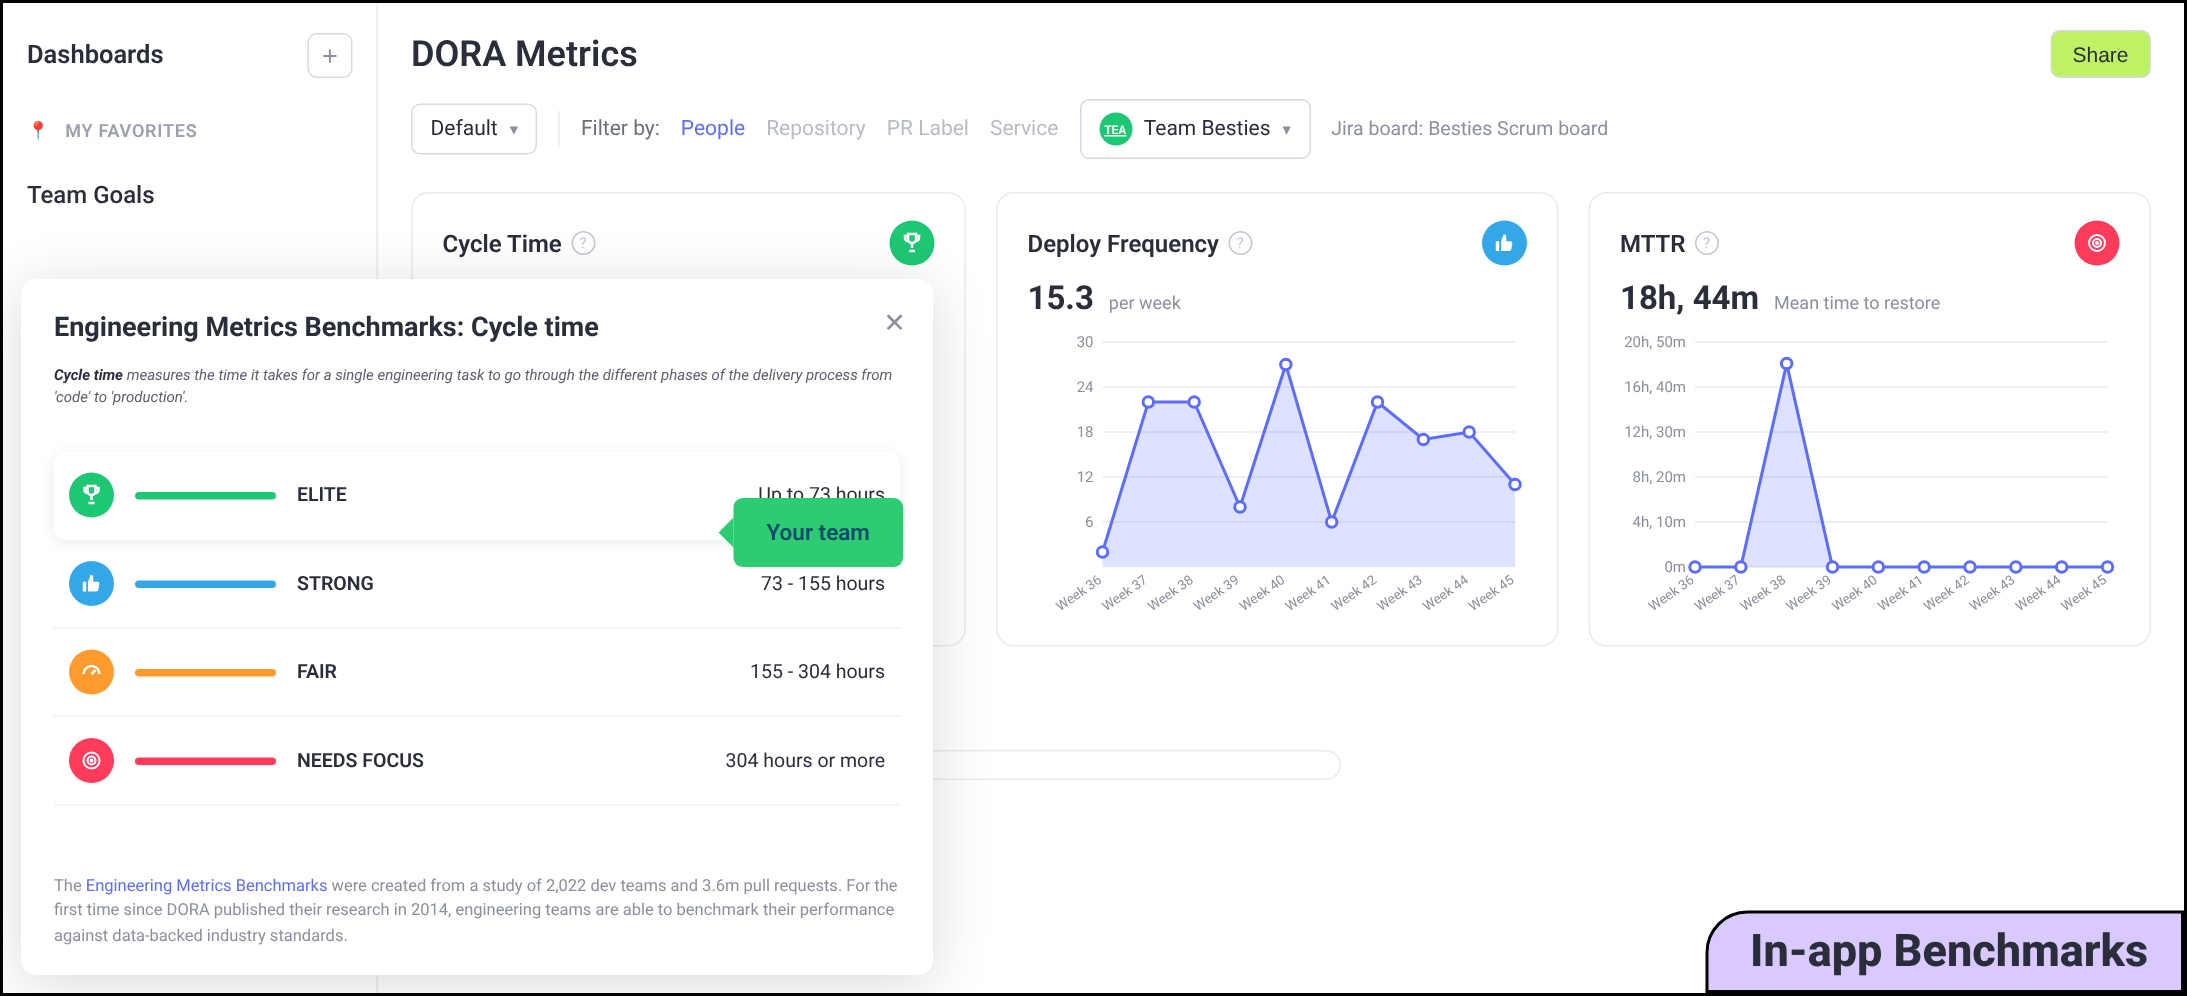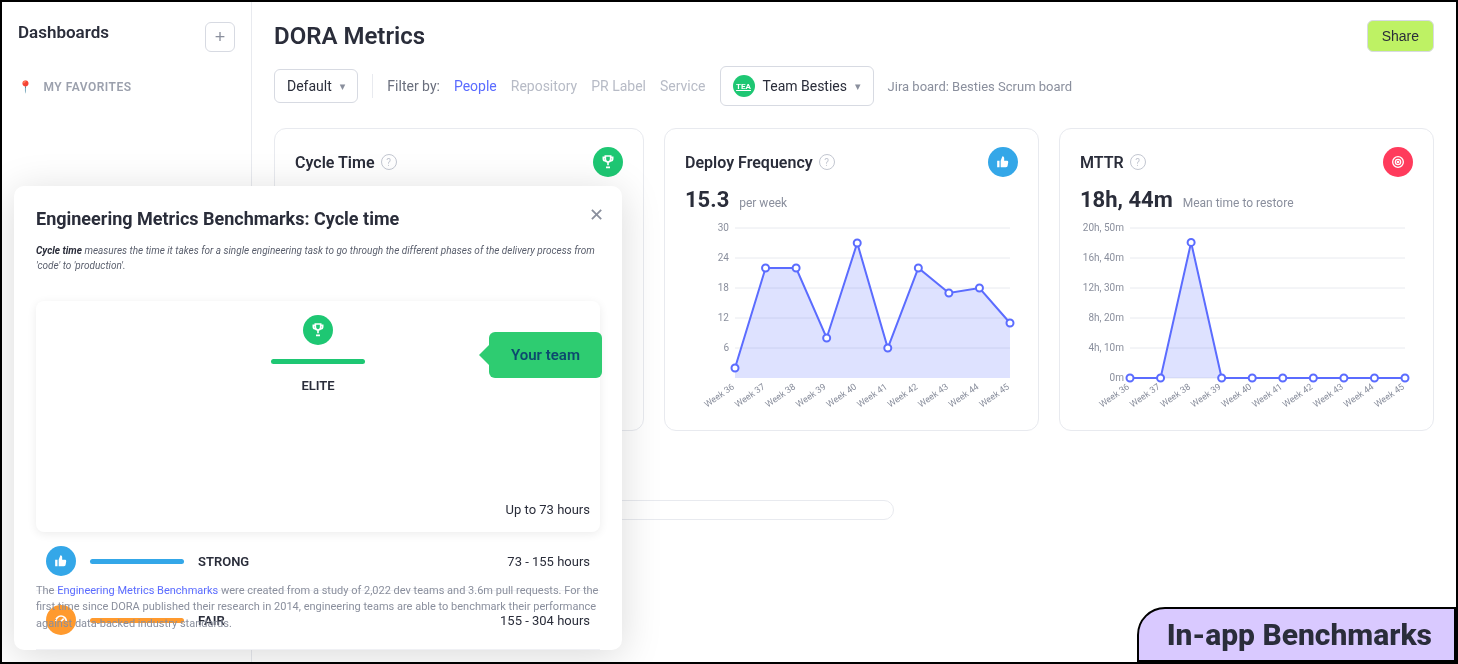--- a/index.html
+++ b/index.html
@@ -1,19 +1,19 @@
 <!DOCTYPE html>
 <html><head>
 <meta charset="utf-8">
 <style>
 * { box-sizing: border-box; margin: 0; padding: 0; }
 body { font-family: -apple-system, BlinkMacSystemFont, "Segoe UI", Roboto, sans-serif; background: #fff; color: #2a2d3a; width: 1458px; height: 664px; position: relative; overflow: hidden; }
 .app { display: flex; height: 100%; border: 2px solid #000; }
 .sidebar { width: 250px; border-right: 1px solid #e8eaef; padding: 20px 16px; }
-.sidebar-head { display: flex; justify-content: space-between; align-items: flex-start; margin-bottom: 28px; }
+.sidebar-head { display: flex; justify-content: space-between; align-items: center; margin-bottom: 28px; }
 .sidebar-title { font-size: 17px; font-weight: 600; }
 .add-btn { width: 30px; height: 30px; border: 1px solid #d7dae2; border-radius: 6px; background: #fff; display: flex; align-items: center; justify-content: center; color: #8a8f9d; cursor: pointer; font-size: 18px; }
 .fav-row { display: flex; align-items: center; gap: 10px; color: #9ba0ad; font-size: 12px; font-weight: 600; letter-spacing: .5px; margin-bottom: 26px; }
 .team-goals { font-size: 16px; font-weight: 500; color: #2a2d3a; }
 .main { flex: 1; padding: 18px 22px; position: relative; }
 .top-row { display: flex; justify-content: space-between; align-items: center; margin-bottom: 14px; }
 .page-title { font-size: 24px; font-weight: 600; }
 .share-btn { border: 1px solid #d7dae2; background: #bef264; padding: 7px 14px; border-radius: 6px; font-size: 14px; cursor: pointer; color: #2a2d3a; }
 .filter-row { display: flex; align-items: center; gap: 14px; margin-bottom: 22px; font-size: 14px; }
 .date-box, .default-box, .team-box { border: 1px solid #d7dae2; border-radius: 6px; padding: 8px 12px; display: flex; align-items: center; gap: 8px; cursor: pointer; }
@@ -47,21 +47,21 @@
 .line { fill: none; stroke: #5b6cff; stroke-width: 2; }
 .pt { fill: #fff; stroke: #5b6cff; stroke-width: 2; }
 
 
 .modal { position: absolute; left: 14px; top: 186px; width: 608px; height: 464px; background: #fff; border-radius: 10px; box-shadow: 0 6px 40px rgba(0,0,0,.15); padding: 22px 22px 18px; z-index: 50; }
 .modal-title { font-size: 18px; font-weight: 700; margin-bottom: 14px; padding-right: 30px; }
 .modal-close { position: absolute; top: 18px; right: 18px; color: #8a8f9d; cursor: pointer; font-size: 18px; }
 .modal-desc { font-size: 10px; color: #5a5f6d; line-height: 1.5; margin-bottom: 28px; font-style: italic; }
 .modal-desc b { color: #2a2d3a; }
 .bench-row { display: flex; align-items: center; padding: 14px 10px; border-bottom: 1px solid #f0f1f5; gap: 14px; position: relative; }
-.bench-row.active { background: #fff; box-shadow: 0 2px 10px rgba(0,0,0,.08); border-radius: 8px; border-bottom: 1px solid transparent; flex-direction: column; }
+.bench-row.active { background: #fff; box-shadow: 0 2px 10px rgba(0,0,0,.08); border-radius: 8px; border-bottom: 1px solid transparent; }
 .bench-icon { width: 30px; height: 30px; border-radius: 50%; display: flex; align-items: center; justify-content: center; flex-shrink: 0; }
 .bench-bar { width: 94px; height: 5px; border-radius: 3px; flex-shrink: 0; }
 .bench-label { font-size: 13px; font-weight: 600; flex: 0 0 110px; }
 .bench-range { font-size: 13px; margin-left: auto; }
 .i-elite { background: #1ec773; } .b-elite { background: #1ec773; }
 .i-strong { background: #34a7e8; } .b-strong { background: #34a7e8; }
 .i-fair { background: #ff9a2e; } .b-fair { background: #ff9a2e; }
 .i-focus { background: #ff3b5c; } .b-focus { background: #ff3b5c; }
 .your-team { position: absolute; left: 475px; top: 146px; background: #2ecc71; color: #0c4a6e; font-weight: 600; font-size: 15px; padding: 14px 22px; border-radius: 6px; }
 .your-team::before { content: ""; position: absolute; left: -10px; top: 50%; transform: translateY(-50%); border: 10px solid transparent; border-right-color: #2ecc71; border-left: none; }
@@ -79,20 +79,21 @@
 <div class="app">
   <div class="sidebar">
     <div class="sidebar-head">
       <div class="sidebar-title">Dashboards</div>
       <button class="add-btn">+</button>
     </div>
     <div class="fav-row">
       <span>📍</span>
       <span>MY FAVORITES</span>
     </div>
+    <div class="team-goals">Team Goals</div>
   </div>
 
   <div class="main">
     <div class="top-row">
       <div class="page-title">DORA Metrics</div>
       <button class="share-btn">Share</button>
     </div>
 
     <div class="filter-row">
       <div class="default-box">

